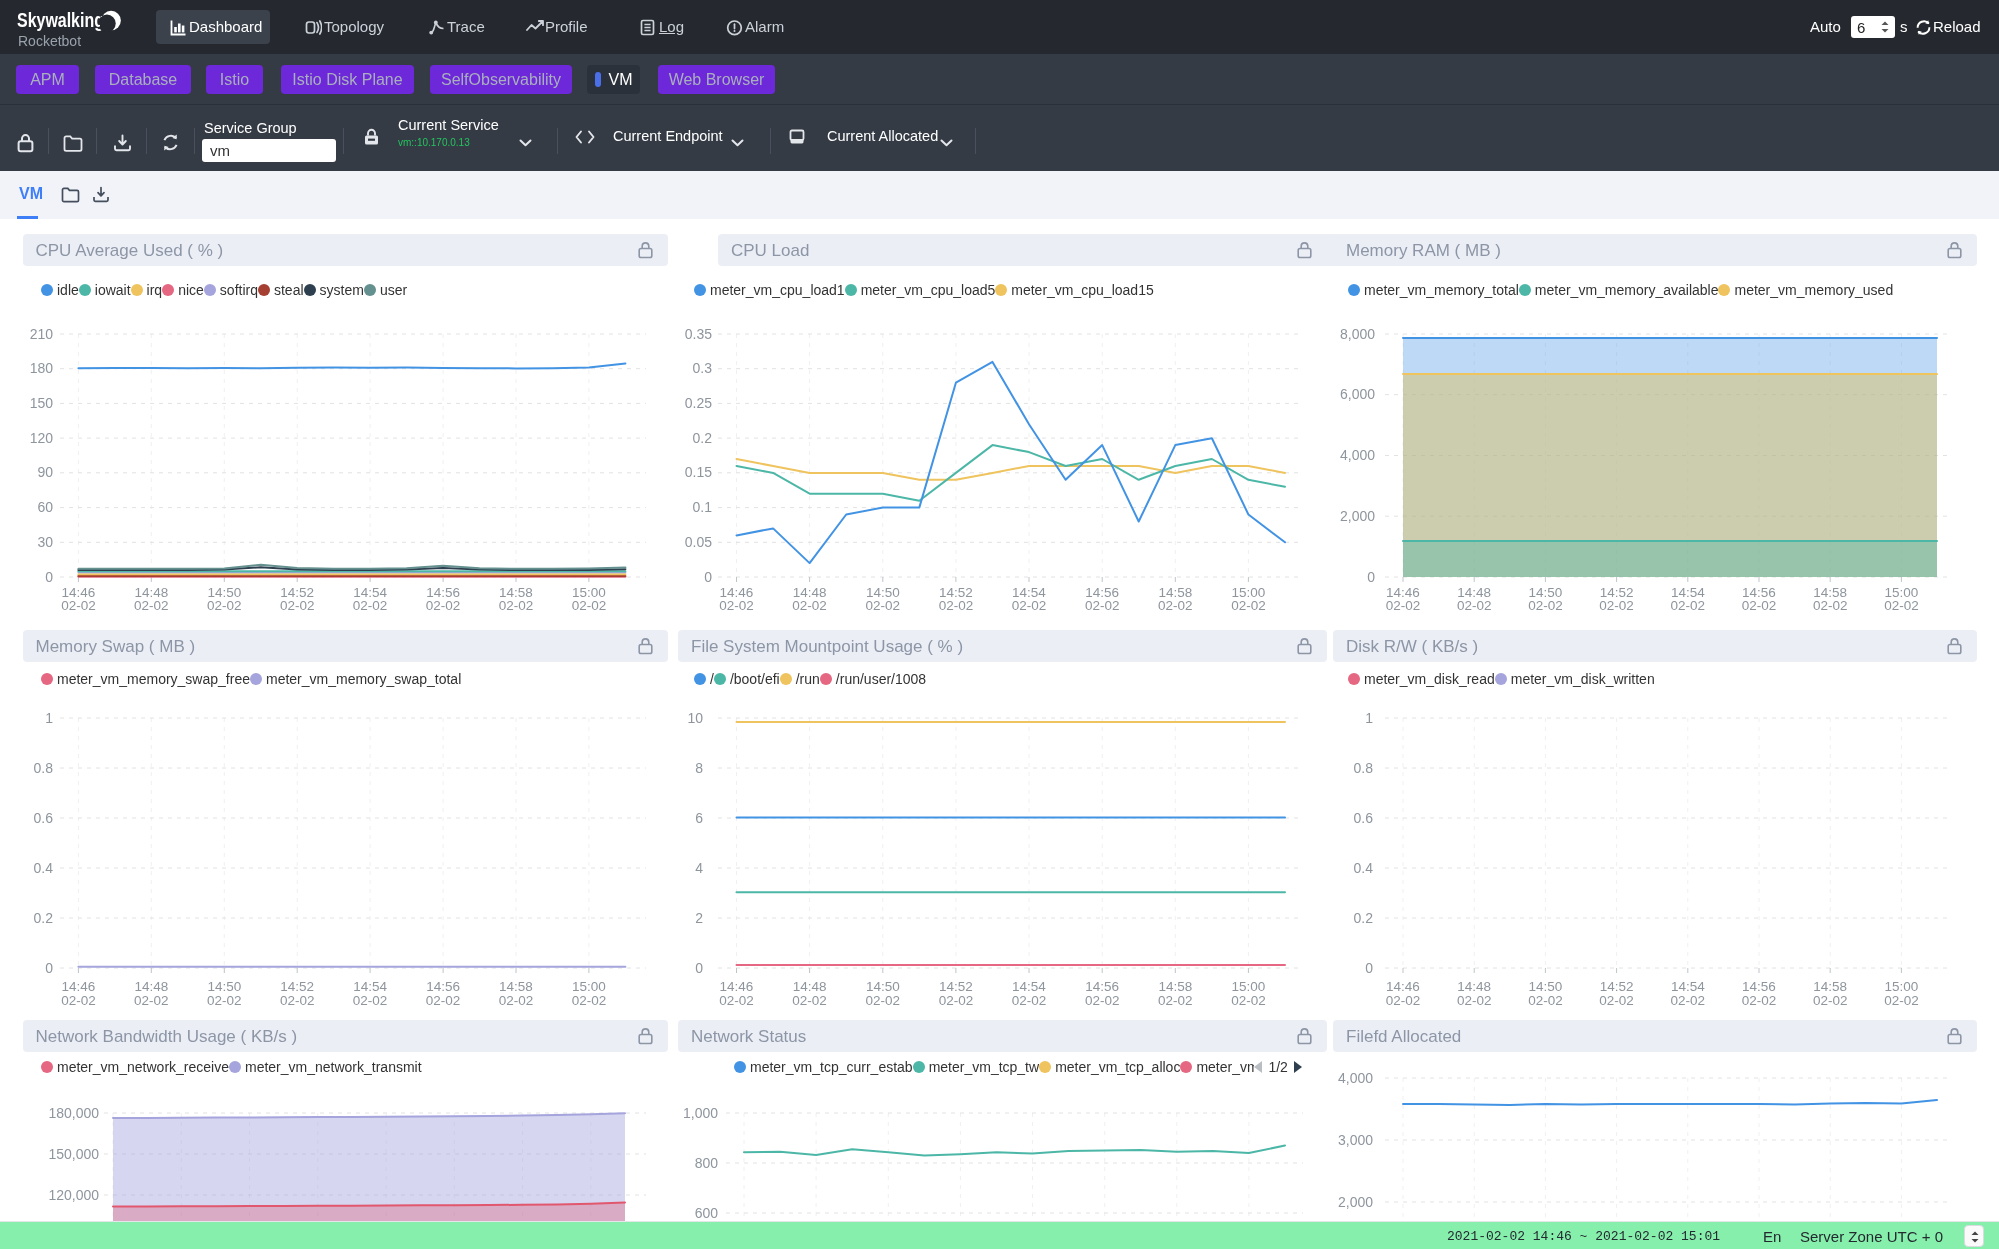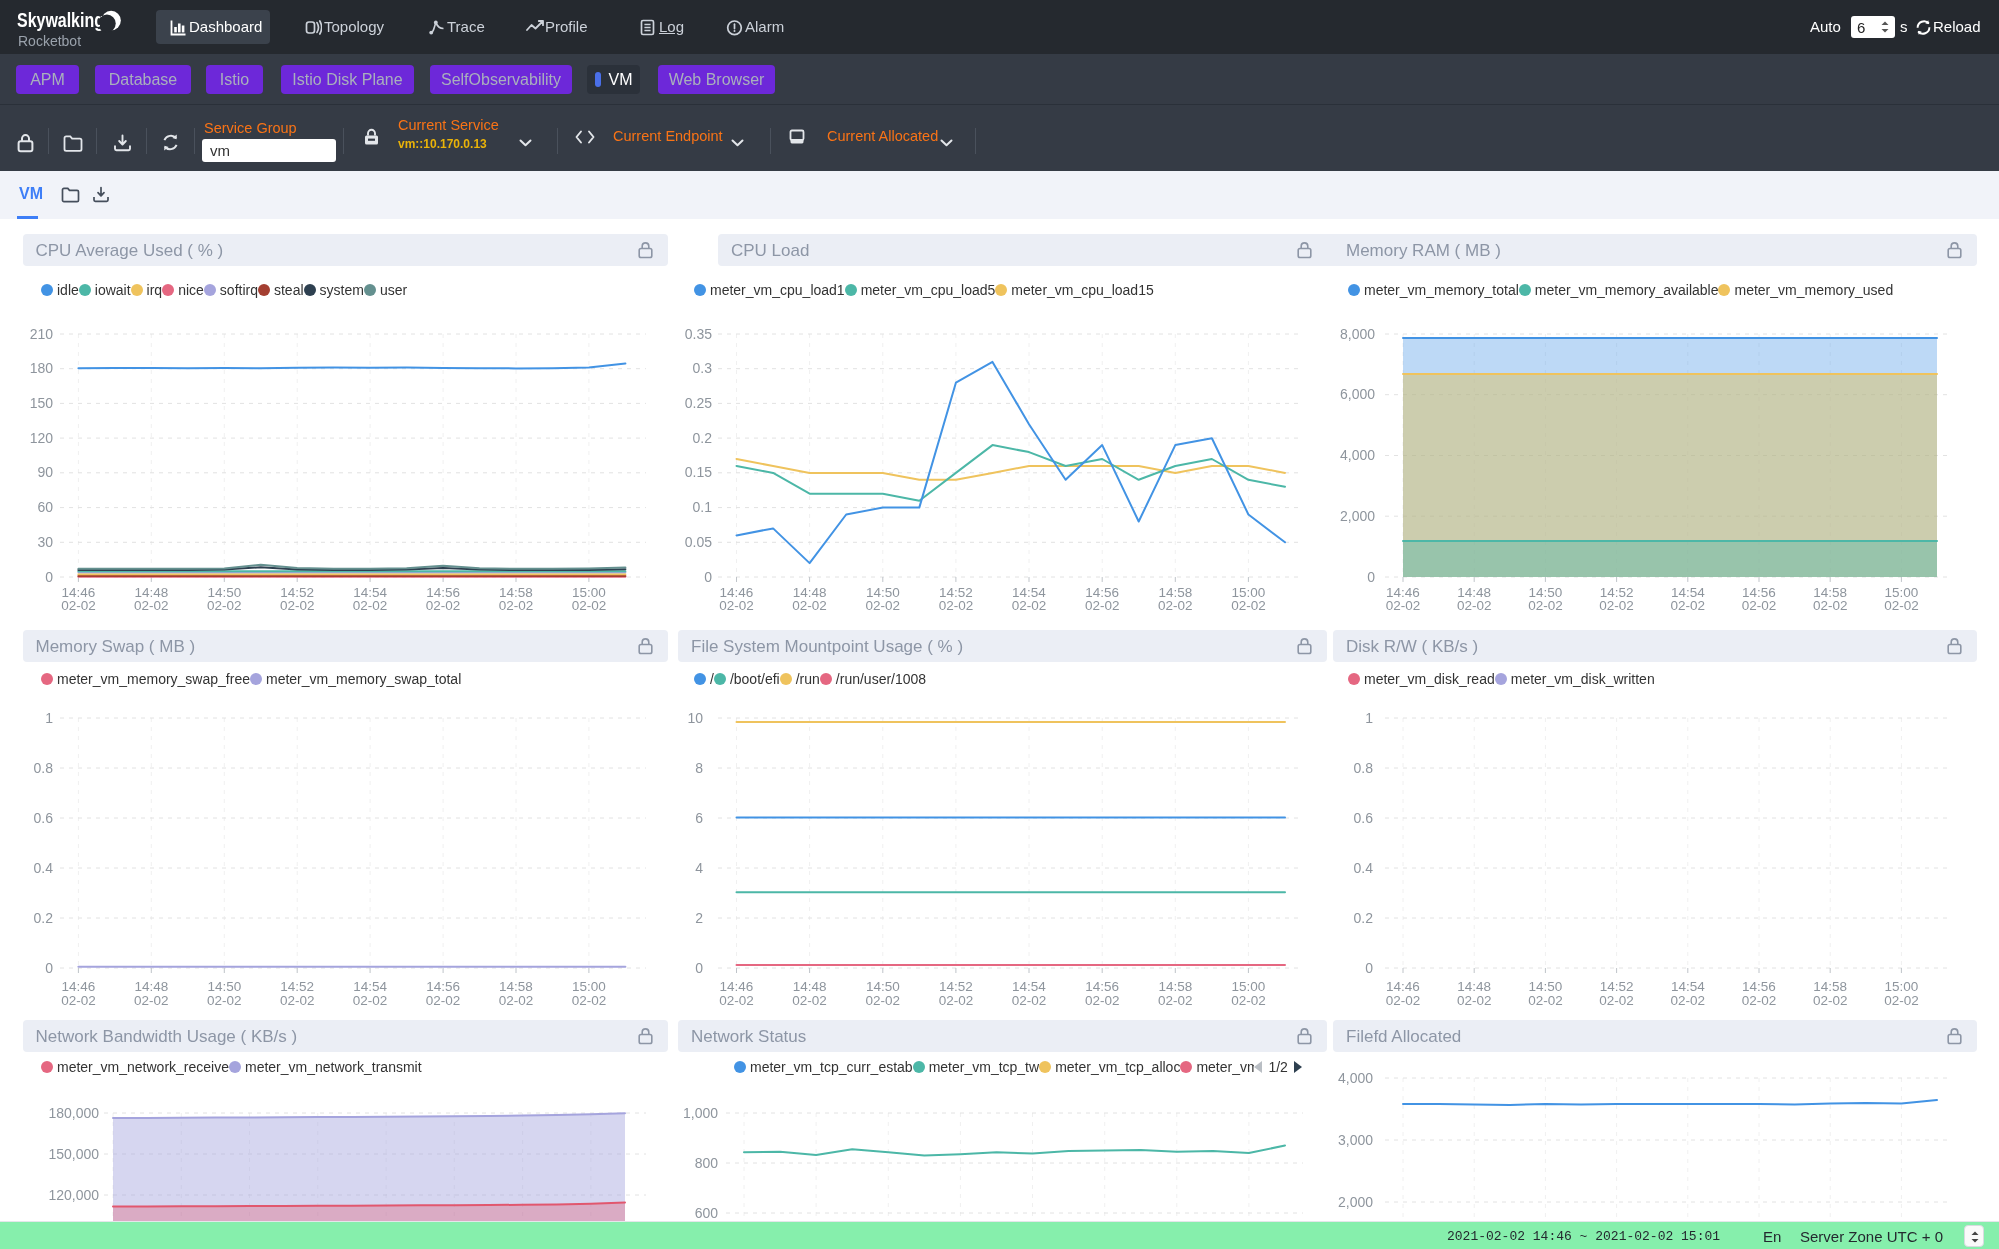--- a/index.html
+++ b/index.html
@@ -8,22 +8,22 @@
 .logosub{position:absolute;left:18px;top:33px;color:#9aa2ac;font-size:14px;font-weight:normal}
 .navitem{position:absolute;top:10px;height:34px;border-radius:4px}
 .navitem.active{background:#3b424c}
 .navtxt{top:17px;color:#ccd1d9;font-size:15px;line-height:20px}
 .chipbar{position:absolute;left:0;top:54px;width:100%;height:51px;background:#353b45;border-bottom:1px solid #2a3039}
 .chip{position:absolute;top:11px;height:29px;line-height:29px;background:#6d28d9;color:#a9b0bc;font-size:16px;text-align:center;border-radius:4px}
 .chip.on{background:#2b313a;color:#fff}
 .pill{display:inline-block;width:6px;height:15px;border-radius:3px;background:#4a6fe8;vertical-align:-2px;margin-right:8px}
 .toolbar3{position:absolute;left:0;top:105px;width:100%;height:66px;background:#353b45}
 .sep3{position:absolute;top:23px;width:1px;height:26px;background:#4a515c}
-.tlabel{position:absolute;color:#f97316;font-size:14.5px}
-.tvalue{position:absolute;color:#eab308;font-size:12px;font-weight:bold}
+.tlabel{position:absolute;color:#ffffff;font-size:14.5px}
+.tvalue{position:absolute;color:#22c55e;font-size:10px;font-weight:normal}
 .ltoolbar{position:absolute;left:0;top:171px;width:100%;height:48px;background:#f1f3f9}
 .vmtab{position:absolute;left:19px;top:14px;color:#3e7ef7;font-size:16px;font-weight:bold}
 .vmline{position:absolute;left:17px;top:45px;width:21px;height:3px;background:#3e7ef7}
 .chead{position:absolute;height:32px;background:#ebeef5;border-radius:4px}
 .ctitle{position:absolute;left:13px;top:7px;font-size:17px;color:#8d96a6}
 .legend{position:absolute;display:flex;align-items:center;font-size:14px;color:#333;white-space:nowrap}
 .li{display:flex;align-items:center}
 .dot{display:inline-block;width:12px;height:12px;border-radius:50%;margin-right:4px;flex:none}
 .pag{display:flex;align-items:center;gap:5px;margin-left:-2px;font-size:14px;color:#333}
 .footer{position:absolute;left:0;top:1221px;width:100%;height:28px;background:#86efac;border-top:1px solid #e4e7ea}

